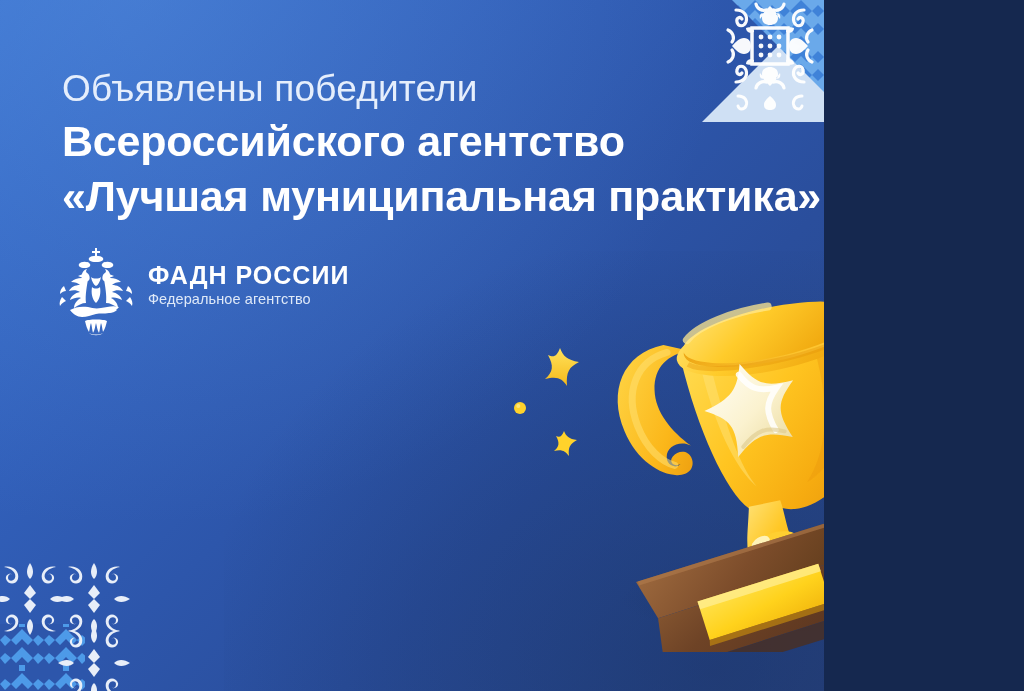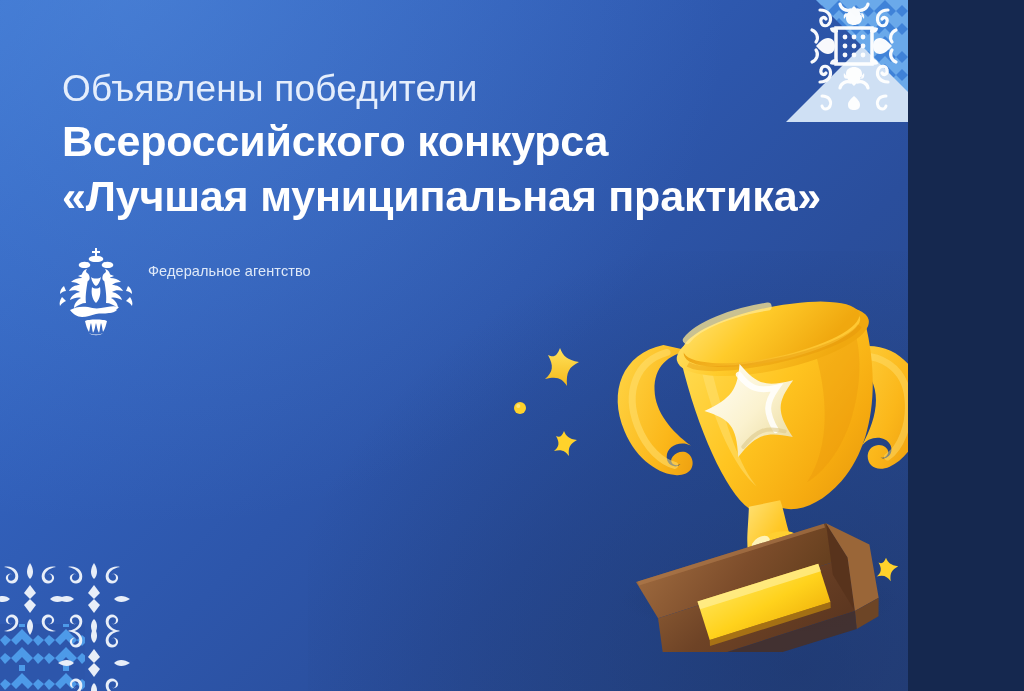--- a/index.html
+++ b/index.html
@@ -3,21 +3,21 @@
 <meta charset="utf-8">
 <title>ФАДН России — Объявлены победители</title>
 <style>
   html, body {
     margin: 0;
     padding: 0;
     background: #15284f;
   }
   .banner {
     position: relative;
-    width: 908px;
+    width: 824px;
     height: 691px;
     overflow: hidden;
     font-family: "Liberation Sans", sans-serif;
     background: linear-gradient(135deg,
         #3a72cf 0%,
         #3569c6 14%,
         #315fb9 32%,
         #2d56ab 50%,
         #2a4e9c 68%,
         #294a90 84%,
@@ -263,21 +263,21 @@
           <path d="M66 8 C58 6 50 12 52 20 C54 26 62 26 64 20 C65 16 60 13 57 16 C59 14 62 15 62 19 C62 22 57 23 55 19 C53 14 59 9 66 8 Z"></path>
           <path d="M14 72 C22 74 30 68 28 60 C26 54 18 54 16 60 C15 64 20 67 23 64 C21 66 18 65 18 61 C18 58 23 57 25 61 C27 66 21 71 14 72 Z"></path>
           <path d="M66 72 C58 74 50 68 52 60 C54 54 62 54 64 60 C65 64 60 67 57 64 C59 66 62 65 62 61 C62 58 57 57 55 61 C53 66 59 71 66 72 Z"></path>
         </g>
       </g>
     </svg>
   </div>
 
   <div class="headline">
     <div class="line1">Объявлены победители</div>
-    <div class="line2">Всероссийского конкурса</div>
+    <div class="line2">Всероссийского агентство</div>
     <div class="line3">«Лучшая муниципальная практика»</div>
   </div>
 
   <div class="logo">
     <span>
       <svg class="logo-emblem" viewBox="0 0 76 92" xmlns="http://www.w3.org/2000/svg">
         <g fill="#ffffff">
 
           <path d="M37 1 h2 v3 h3 v2 h-3 v4 h-2 v-4 h-3 v-2 h3 z"></path>
           <path d="M31 11 c2 -3 12 -3 14 0 c1 2 -1 4 -7 4 c-6 0 -8 -2 -7 -4 z"></path>
@@ -307,20 +307,21 @@
 
           <path d="M12 63 c5 -3 11 -4 18 -3 c4 1 8 2 13 1 c6 -1 12 -3 18 -1 c-2 3 -6 5 -10 6 c-5 1 -9 0 -13 1 c-5 1 -9 3 -14 3 c-5 0 -9 -3 -12 -7 z"></path>
           <path d="M49 64 c3 -2 7 -2 10 -1 c-2 2 -5 3 -8 3 z"></path>
 
           <path d="M27 74 c3 -2 19 -2 22 0 c-1 4 -2 8 -4 11 c-1 -4 -1 -7 -2 -9 c-1 3 -1 7 -2 10 c-2 -3 -2 -7 -3 -10 c-1 3 -1 7 -3 10 c-1 -3 -1 -7 -2 -10 c-1 2 -1 5 -2 9 c-2 -3 -3 -7 -4 -11 z"></path>
           <path d="M31 86 c4 2 10 2 14 0 c-3 3 -11 3 -14 0 z"></path>
         </g>
       </svg>
     </span>
     <div class="logo-text">
+      <div class="logo-title">ФАДН РОССИИ</div>
       <div class="logo-sub">Федеральное агентство</div>
     </div>
   </div>
 
   <svg class="sparkle" style="left:536px; top:344px;" width="48" height="48" viewBox="0 0 48 48" xmlns="http://www.w3.org/2000/svg">
     <defs>
       <linearGradient id="sg1" x1="0" y1="0" x2="0" y2="1">
         <stop offset="0%" stop-color="#ffe25c"></stop>
           <stop offset="100%" stop-color="#f5b91a"></stop>
       </linearGradient>

